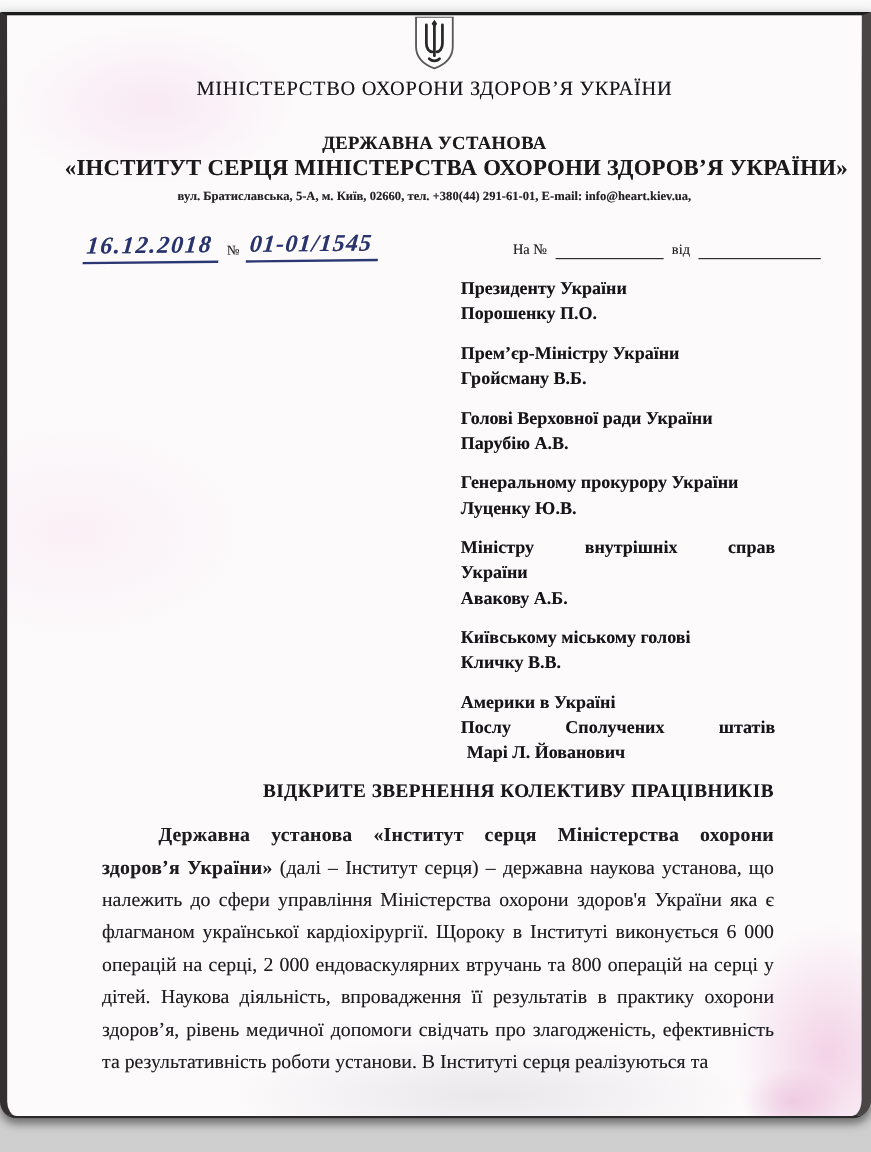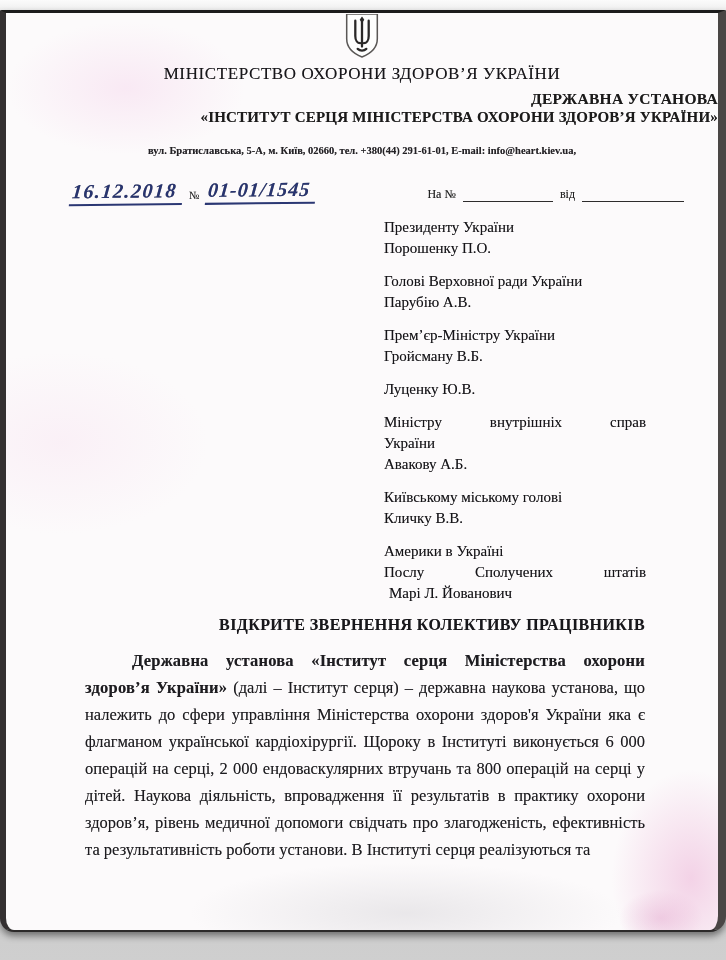--- a/index.html
+++ b/index.html
@@ -33,40 +33,40 @@
     color:#1b1a1a;
     text-shadow:0 0 .5px rgba(30,30,30,.45);
   }
 
   
   .coat { width:38px; height:44px; margin:1px auto 4px auto; display:block; }
   .ministry {
     text-align:center; font-size:17px; letter-spacing:.6px;
     margin-top:6px; color:#17161a;
   }
-  .org-type  { text-align:right; font-weight:bold; font-size:15.5px; margin-top:6px; letter-spacing:.3px; }
-  .org-name  { text-align:right; font-weight:bold; font-size:15px; margin-top:1px; letter-spacing:.2px; }
-  .org-addr  { text-align:center; font-weight:bold; font-size:10.5px; line-height:14px; margin-top:18px; color:#242226; }
+  .org-type  { text-align:center; font-weight:bold; font-size:15.5px; margin-top:27px; letter-spacing:.3px; }
+  .org-name  { text-align:left; font-weight:bold; font-size:19px; margin-top:1px; letter-spacing:.2px;margin-left:48px; }
+  .org-addr  { text-align:center; font-weight:bold; font-size:10.5px; line-height:14px; margin-top:6px; color:#242226; }
 
   
   .ref-row { display:flex; justify-content:space-between; align-items:flex-end; margin:13px 34px 0 64px; height:34px; }
   .ref-left { display:flex; align-items:flex-end; gap:6px; transform:rotate(-.6deg); }
   .hw {
     font-style:italic; font-weight:bold; color:#28346f; font-size:20px;
     letter-spacing:1.5px; border-bottom:2px solid #2b3773; padding:0 6px 1px 2px;
     transform:skewX(-6deg);
   }
   .hw.num { letter-spacing:1px; }
   .no-label { font-size:11px; color:#2a2a2a; padding-bottom:4px; }
   .ref-right { display:flex; align-items:flex-end; gap:7px; font-size:12px; color:#222; padding-bottom:3px;margin-left:33px; }
   .blank { display:inline-block; border-bottom:1.5px solid #2e2c2c; height:13px; }
   .blank.w1 { width:90px; } .blank.w2 { width:102px; }
 
   
-  .addressees { margin:12px 0 0 378px; width:262px; font-weight:normal; font-size:15px; line-height:21px; color:#151418; }
+  .addressees { margin:12px 0 0 378px; width:262px; font-weight:bold; font-size:15px; line-height:21px; color:#151418; }
   .addr-block { margin-bottom:12px; }
   .addr-line.spread { text-align:justify; text-align-last:justify; }
   .addr-line.indent-sm { padding-left:5px; }
 
   
   .letter-title {
     text-align:right; font-weight:bold; font-size:16px; letter-spacing:.4px;
     margin:10px 73px 0 79px; color:#18171b;
   }
   .body-par {
@@ -114,28 +114,29 @@
         <span class="blank w2"></span>
       </div>
     </div>
 
     <div class="addressees">
       <div class="addr-block">
         <div class="addr-line">Президенту України</div>
         <div class="addr-line">Порошенку П.О.</div>
       </div>
       <div class="addr-block">
+        <div class="addr-line">Прем’єр-Міністру України</div>
+        <div class="addr-line">Гройсману В.Б.</div>
+      </div>
+      <div class="addr-block">
         <div class="addr-line">Голові Верховної ради України</div>
         <div class="addr-line">Парубію А.В.</div>
       </div>
       <div class="addr-block">
-        <div class="addr-line">Прем’єр-Міністру України</div>
-        <div class="addr-line">Гройсману В.Б.</div>
-      </div>
-      <div class="addr-block">
+        <div class="addr-line">Генеральному прокурору України</div>
         <div class="addr-line">Луценку Ю.В.</div>
       </div>
       <div class="addr-block">
         <div class="addr-line spread">Міністру внутрішніх справ</div>
         <div class="addr-line">України</div>
         <div class="addr-line">Авакову А.Б.</div>
       </div>
       <div class="addr-block">
         <div class="addr-line">Київському міському голові</div>
         <div class="addr-line">Кличку В.В.</div>

